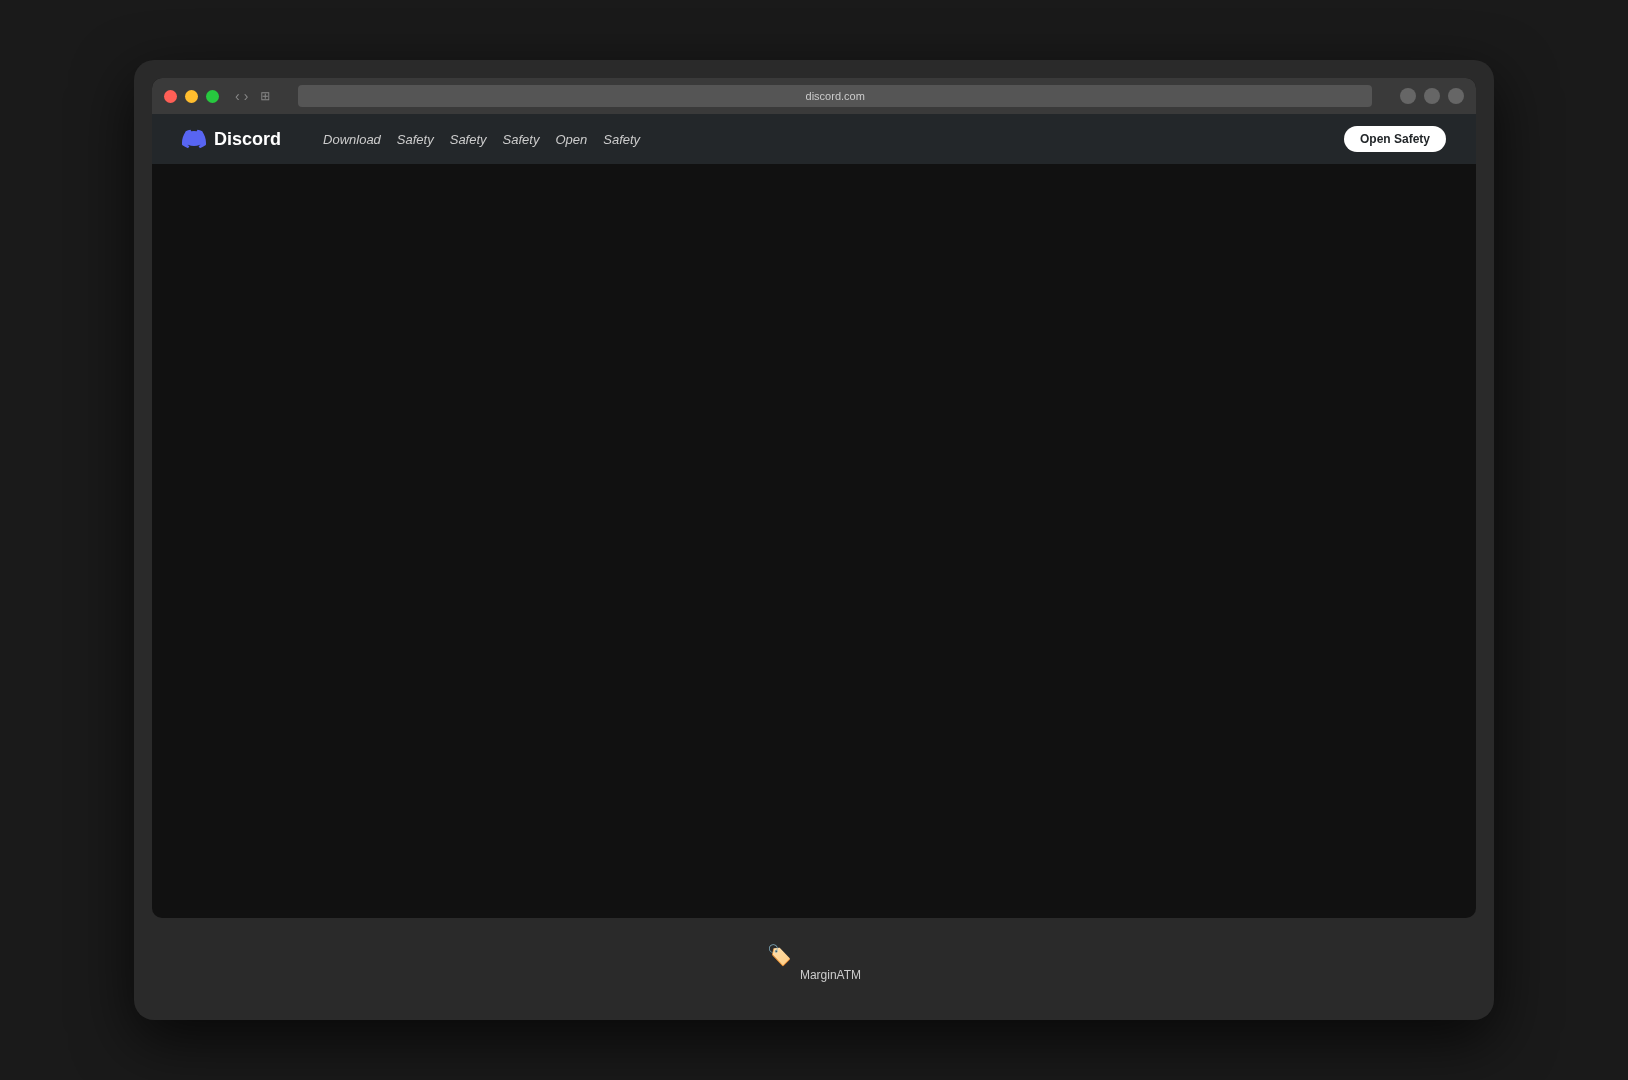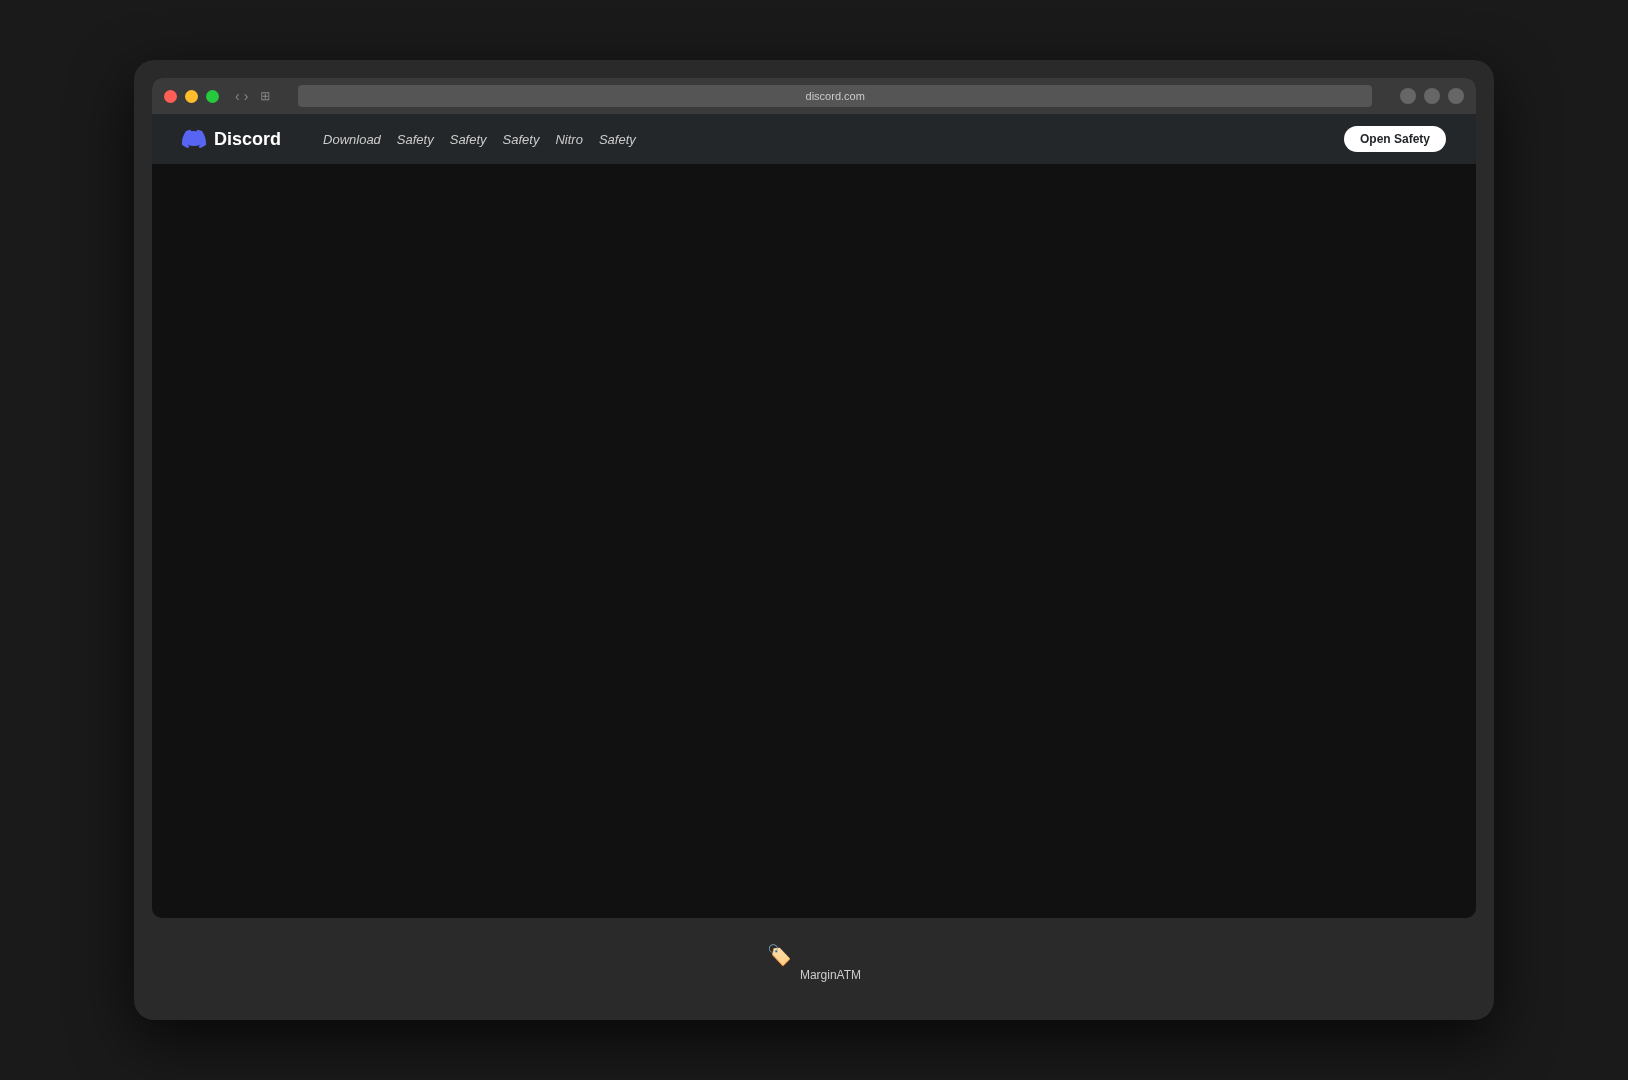--- a/index.html
+++ b/index.html
@@ -264,21 +264,21 @@
           <svg width="24" height="24" viewBox="0 0 24 24" fill="#5865f2">
             <path d="M20.317 4.37a19.791 19.791 0 0 0-4.885-1.515.074.074 0 0 0-.079.037c-.21.375-.444.864-.608 1.25a18.27 18.27 0 0 0-5.487 0 12.64 12.64 0 0 0-.617-1.25.077.077 0 0 0-.079-.037A19.736 19.736 0 0 0 3.677 4.37a.07.07 0 0 0-.032.027C.533 9.046-.32 13.58.099 18.057c.002.022.015.043.031.053a19.9 19.9 0 0 0 5.993 3.03.077.077 0 0 0 .084-.028c.462-.63.874-1.295 1.226-1.995a.076.076 0 0 0-.041-.106 13.107 13.107 0 0 1-1.872-.892.077.077 0 0 1-.008-.128 10.2 10.2 0 0 0 .372-.292.074.074 0 0 1 .077-.01c3.928 1.793 8.18 1.793 12.062 0a.074.074 0 0 1 .078.01c.12.098.246.198.373.292a.077.077 0 0 1-.006.127 12.299 12.299 0 0 1-1.873.892.077.077 0 0 0-.041.107c.36.698.772 1.362 1.225 1.993a.076.076 0 0 0 .084.028 19.839 19.839 0 0 0 6.002-3.03.077.077 0 0 0 .032-.054c.5-5.177-.838-9.674-3.549-13.66a.061.061 0 0 0-.031-.03z"></path>
           </svg>
           <span>Discord</span>
         </div>
         <div class="nav-links">
           <span class="nav-link">Download</span>
           <span class="nav-link">Safety</span>
           <span class="nav-link">Safety</span>
           <span class="nav-link">Safety</span>
-          <span class="nav-link">Nitro</span>
+          <span class="nav-link">Open</span>
           <span class="nav-link">Safety</span>
         </div>
         <button class="open-discord-btn">Open Safety</button>
       </div>
 
       <div class="website-bg">
 
         <div class="dialog-overlay">
           <div class="dialog">
 

